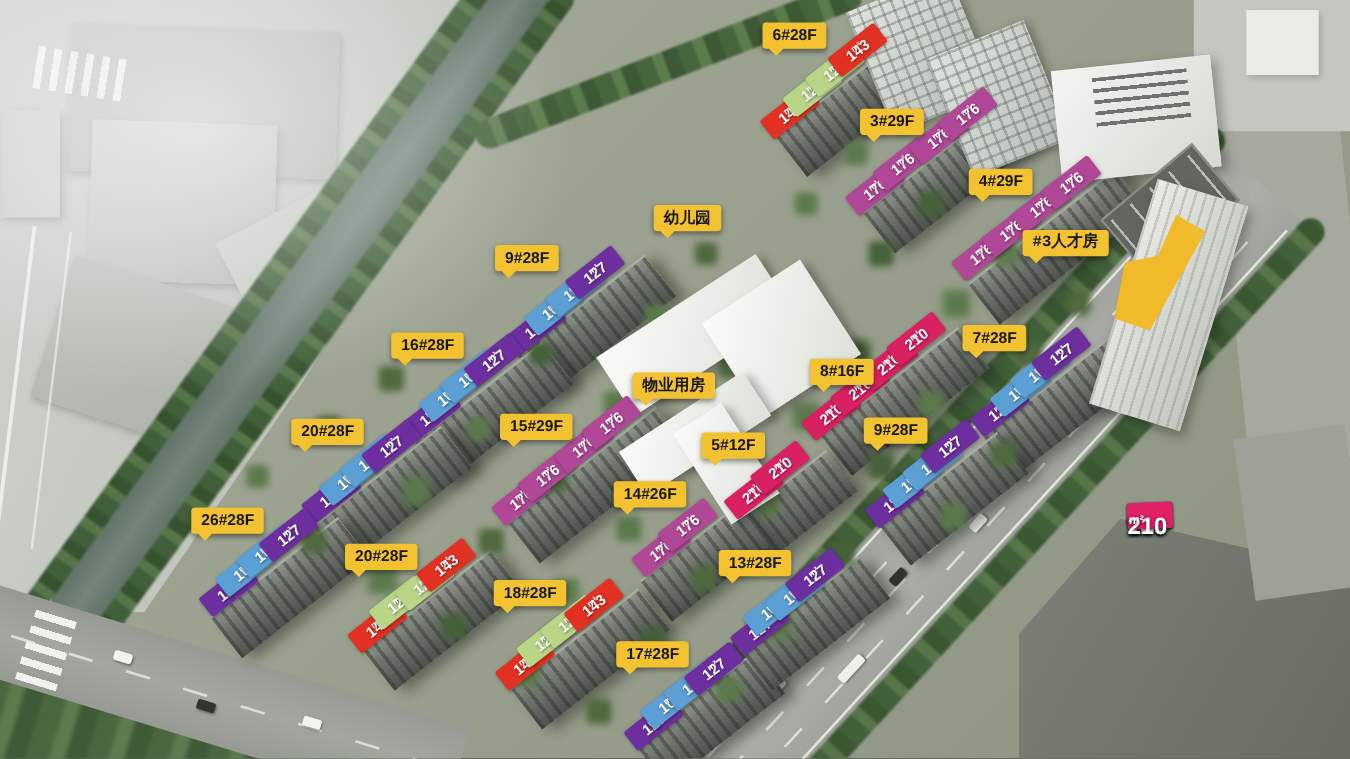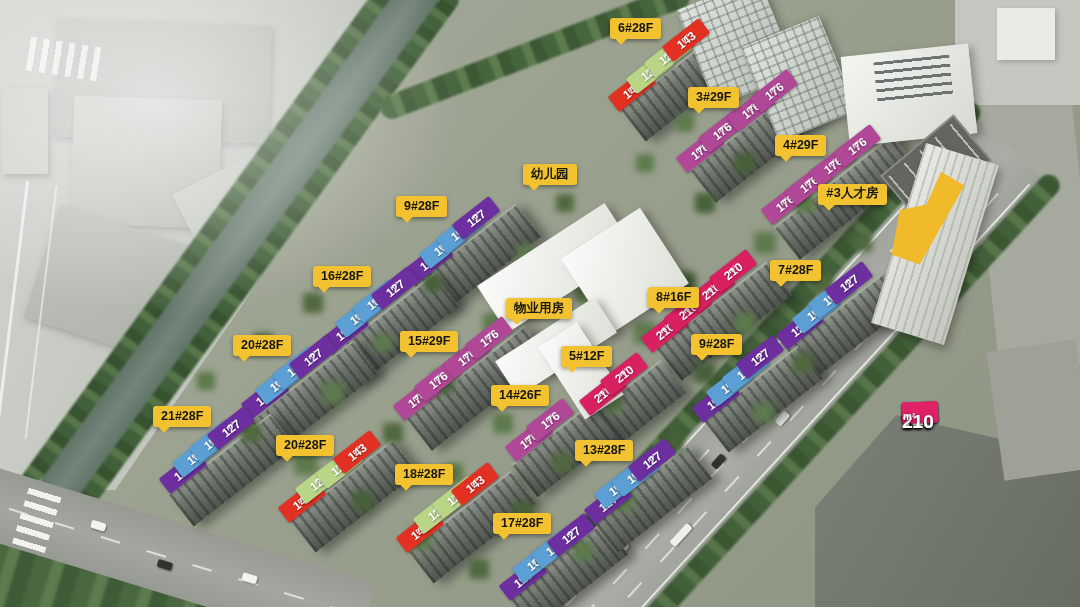--- a/index.html
+++ b/index.html
@@ -488,21 +488,21 @@
     </div>
   <div id="labels">
       <div class="bldg-label" style="left: 610px; top: 18px;">6#28F</div>
       <div class="bldg-label" style="left: 688px; top: 87px;">3#29F</div>
       <div class="bldg-label" style="left: 775px; top: 135px;">4#29F</div>
       <div class="bldg-label" style="left: 818px; top: 184px; font-family: Liberation Mono, monospace;">#3人才房</div>
       <div class="bldg-label" style="left: 523px; top: 164px;">幼儿园</div>
       <div class="bldg-label" style="left: 396px; top: 196px;">9#28F</div>
       <div class="bldg-label" style="left: 313px; top: 266px;">16#28F</div>
       <div class="bldg-label" style="left: 233px; top: 335px;">20#28F</div>
-      <div class="bldg-label" style="left: 153px; top: 406px;">21#28F</div>
+      <div class="bldg-label" style="left: 153px; top: 406px;">26#28F</div>
       <div class="bldg-label" style="left: 506px; top: 298px;">物业用房</div>
       <div class="bldg-label" style="left: 400px; top: 331px;">15#29F</div>
       <div class="bldg-label" style="left: 561px; top: 346px;">5#12F</div>
       <div class="bldg-label" style="left: 648px; top: 263px; margin-top: 24px;">8#16F</div>
       <div class="bldg-label" style="left: 691px; top: 334px;">9#28F</div>
       <div class="bldg-label" style="left: 770px; top: 260px;">7#28F</div>
       <div class="bldg-label" style="left: 491px; top: 385px;">14#26F</div>
       <div class="bldg-label" style="left: 575px; top: 440px;">13#28F</div>
       <div class="bldg-label" style="left: 276px; top: 435px;">20#28F</div>
       <div class="bldg-label" style="left: 395px; top: 464px;">18#28F</div>

